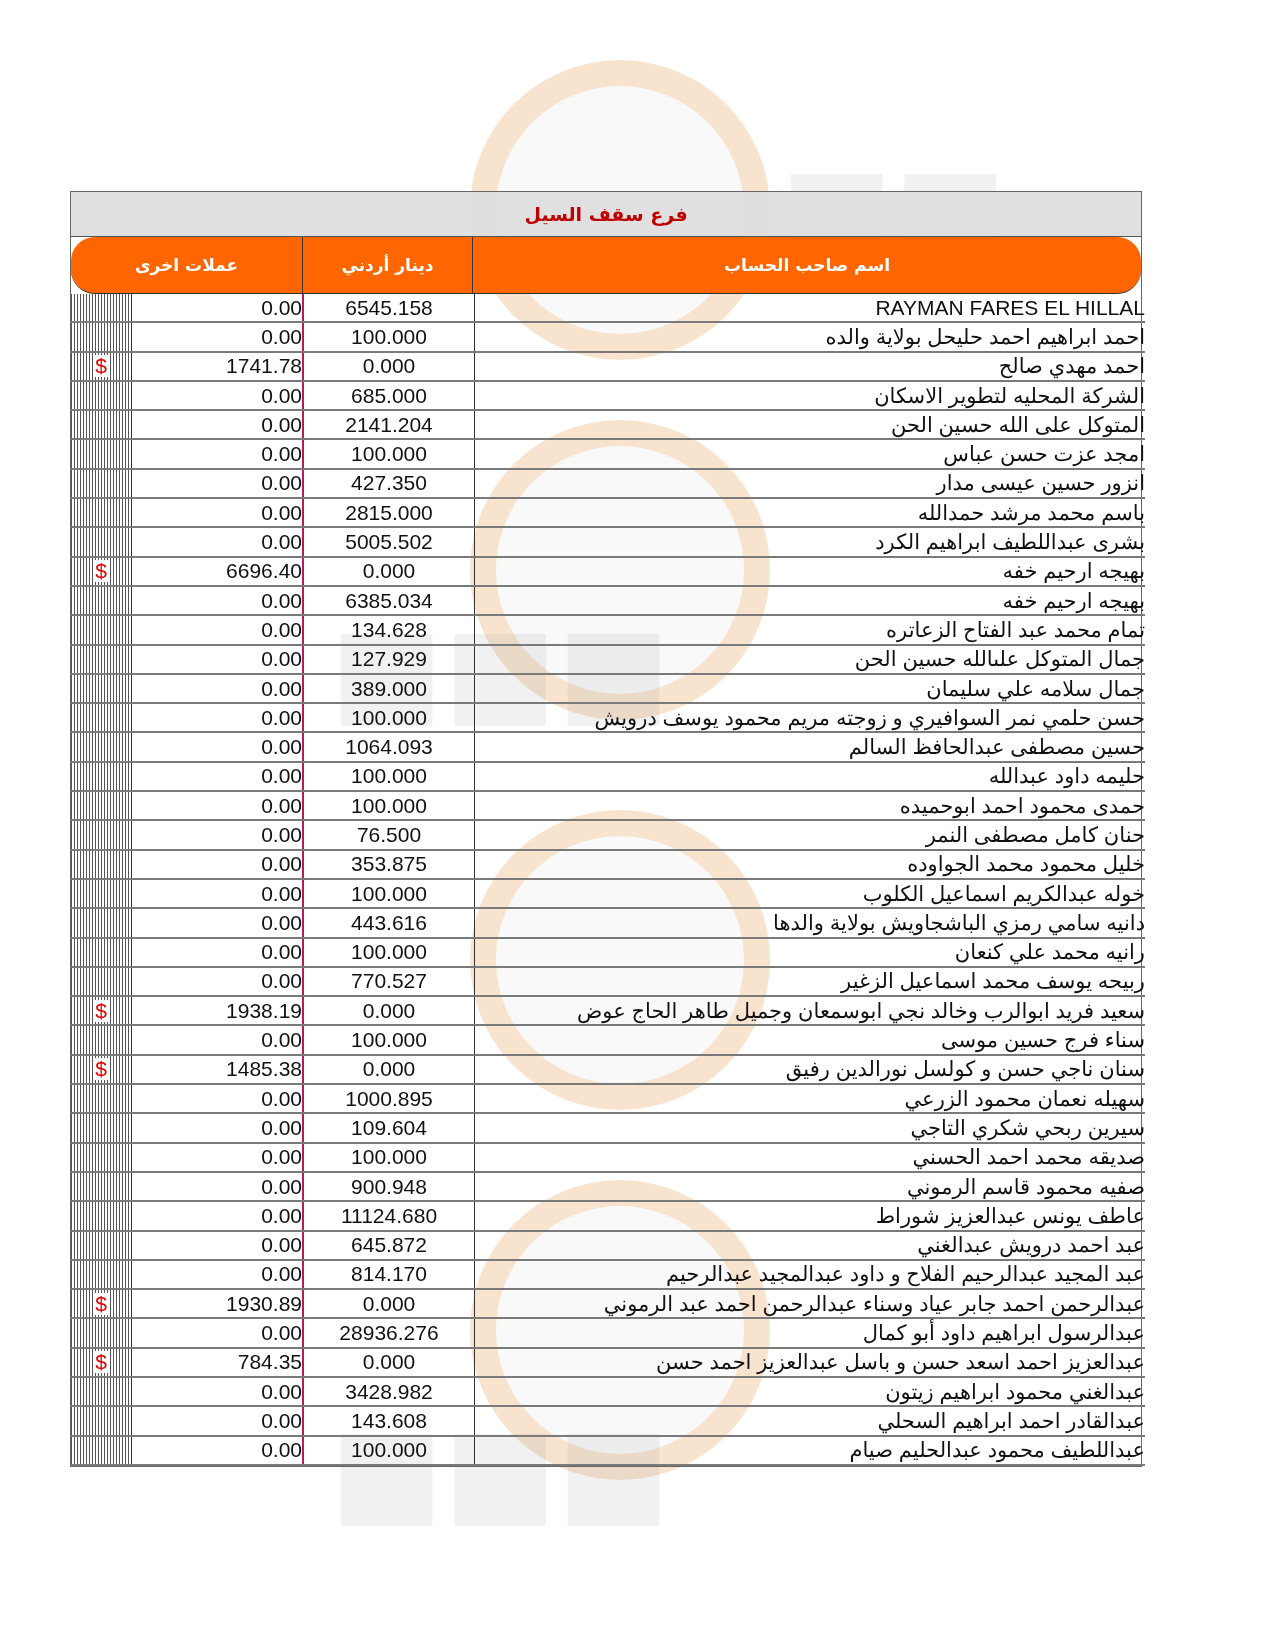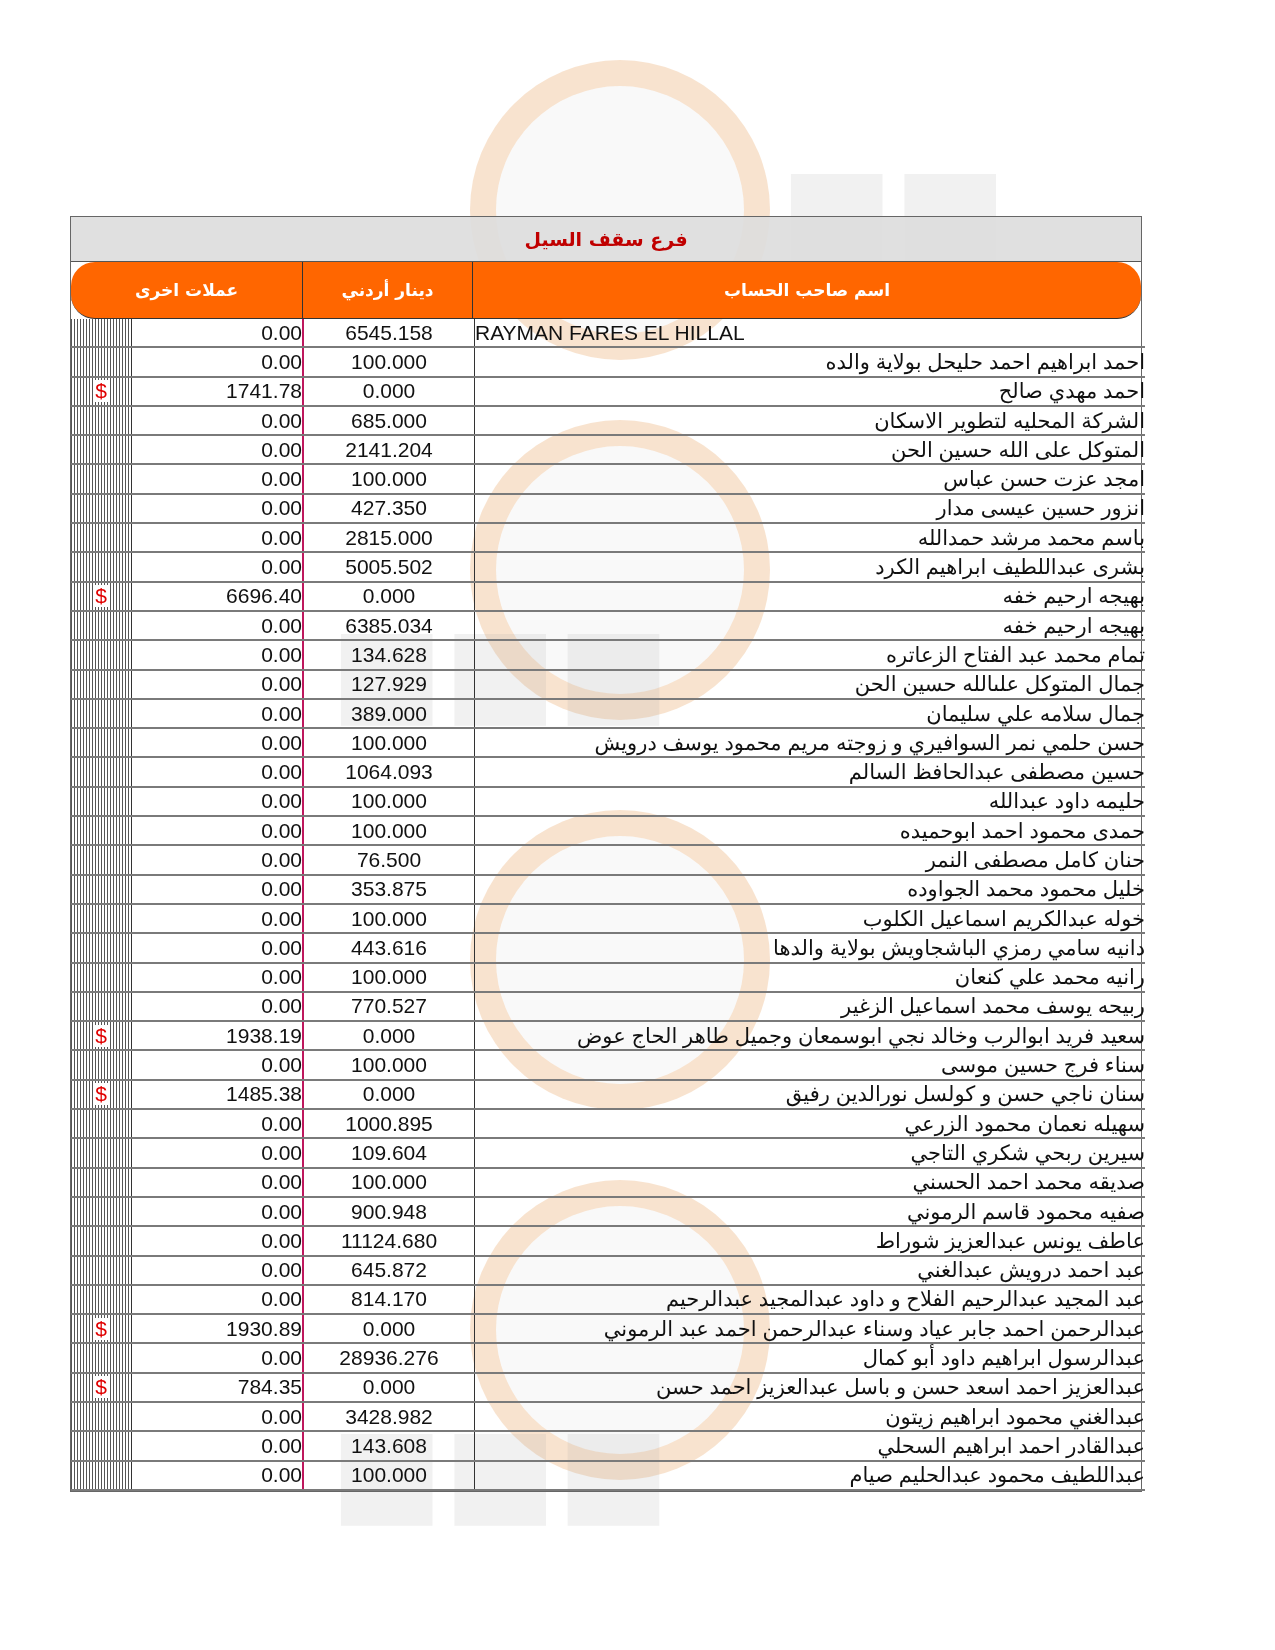--- a/index.html
+++ b/index.html
@@ -1,34 +1,34 @@
 <!DOCTYPE html>
 <html><head>
 <meta charset="utf-8">
 <style>
   html, body { margin: 0; padding: 0; background: #ffffff; }
   body { width: 1275px; height: 1650px; position: relative; overflow: hidden; font-family: "DejaVu Sans", sans-serif; }
   .watermark { position: absolute; left: 0; top: 0; width: 1275px; height: 1650px; pointer-events: none; z-index: 0; }
   .wm-clock { position: absolute; width: 300px; height: 300px; border-radius: 50%; border: 26px solid rgba(246,150,60,0.22); box-sizing: border-box; background: rgba(200,200,200,0.10); }
   .wm-text { position: absolute; font-size: 120px; font-weight: bold; color: rgba(170,170,170,0.16); }
-  .sheet { position: absolute; left: 70px; top: 191px; width: 1072px; z-index: 1; border: 1px solid #666; box-sizing: border-box; margin-top: 25px; }
+  .sheet { position: absolute; left: 70px; top: 191px; width: 1072px; z-index: 1; border: 1px solid #666; box-sizing: border-box; }
   .title-row { height: 44px; background: rgba(221,221,221,0.92); border-bottom: 1px solid #555; display: flex; align-items: center; justify-content: center; }
   .title-row span { color: #c00000; font-weight: bold; font-size: 19px; }
   .header-row { display: flex; height: 56px; background: #ff6600; border-bottom: 1px solid #333; border-radius: 24px; }
   .hcell { display: flex; align-items: center; justify-content: center; color: #ffffff; font-weight: bold; font-size: 17px; border-left: 1px solid #333; box-sizing: border-box; }
   .hcell:first-child { border-left: none; }
   .c-other { width: 231px; }
   .c-jod { width: 170px; }
   .c-name { width: 669px; }
   table.rows { border-collapse: collapse; width: 1070px; table-layout: fixed; }
   table.rows td { height: 27.3px; padding: 0; border-bottom: 2px solid #7a7a7a; font-size: 21px; color: #111; font-family: "Liberation Sans", sans-serif; }
   td.hatch { width: 60px; background: repeating-linear-gradient(90deg, #555 0px, #555 1px, #fff 1px, #fff 3px); border-right: 1px solid #333; text-align: center; }
   td.other { width: 170px; text-align: right; border-right: 2px solid #be185d; }
   td.jod { width: 170px; text-align: center; border-right: 1px solid #333; }
-  td.name { width: 670px; direction: rtl; padding-right: 10px; white-space: nowrap; overflow: hidden; font-size: 18px; }
+  td.name { width: 670px; text-align: right; direction: rtl; padding-right: 10px; white-space: nowrap; overflow: hidden; font-size: 18px; }
   td.name.latin { direction: ltr; font-size: 21px; }
   .dollar { display: inline-block; background: #fff; color: #e00000; font-size: 21px; line-height: 22px; padding: 0 2px; }
 </style>
 </head>
 <body>
 
 <div class="watermark">
   <div class="wm-clock" style="left:470px;top:60px;"></div>
   <div class="wm-clock" style="left:470px;top:420px;"></div>
   <div class="wm-clock" style="left:470px;top:810px;"></div>

